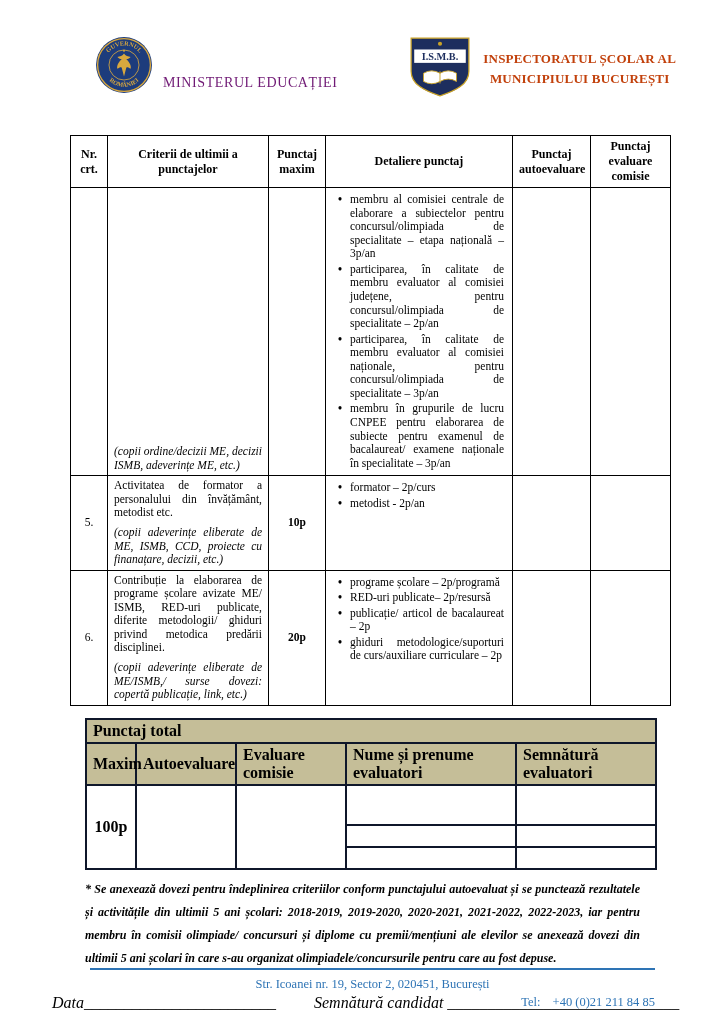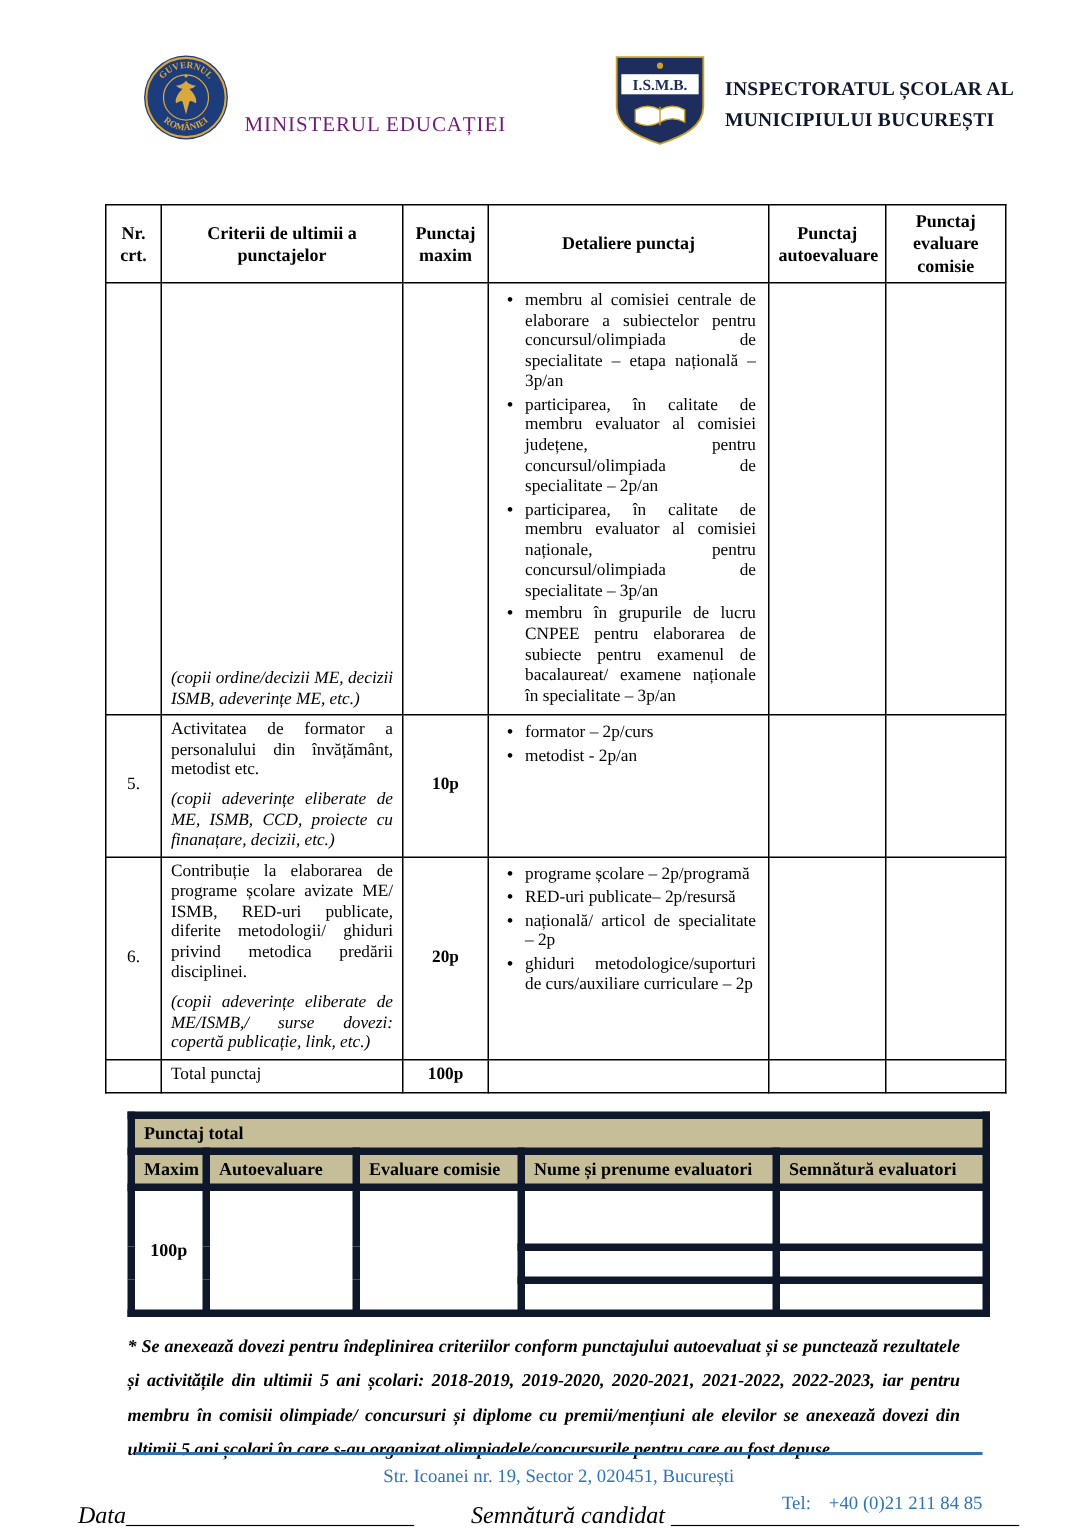--- a/index.html
+++ b/index.html
@@ -7,22 +7,22 @@
   .page {
     width:724px; height:1024px; margin:0 auto; background:#ffffff;
     position:relative; font-family:"Liberation Serif", serif; color:#000;
     overflow:hidden;
   }
   
   .header { display:flex; justify-content:space-between; align-items:flex-start;
             padding:36px 48px 0 95px; }
   .logo-group { display:flex; align-items:center; gap:10px; }
   .ministry-text { font-size:14px; letter-spacing:0.6px; color:#701a75; white-space:nowrap;margin-top:32px; }
-  .inspectorate-text { font-size:13px; font-weight:bold; color:#0f172a;
-                       line-height:1.55; letter-spacing:0.2px; }
+  .inspectorate-text { font-size:13px; font-weight:bold; color:#c2410c;
+                       line-height:1.55; letter-spacing:0.2px;text-align:center; }
   
   table { border-collapse:collapse; }
   .main-table { width:600px; margin:33px 0 0 70px; table-layout:fixed; }
   .main-table th, .main-table td { border:1px solid #000; padding:3px 6px; vertical-align:top; }
   .main-table th { font-size:12px; font-weight:bold; text-align:center; vertical-align:middle; height:37px; }
   .main-table td { font-size:11.5px; line-height:1.18; }
   td.nr-cell { text-align:center; vertical-align:middle; }
   td.max-cell { text-align:center; vertical-align:middle; font-weight:bold; }
   td.criteria-cell { text-align:justify; }
   td.criteria-bottom { vertical-align:bottom; }
@@ -30,21 +30,21 @@
   .crit-italic.no-gap { margin-top:0; }
   ul.bullets { list-style:none; margin:2px 0 0 0; padding:0 2px 0 6px; }
   ul.bullets li { position:relative; padding-left:12px; margin-bottom:2px; text-align:justify; }
   ul.bullets li::before { content:"\2022"; position:absolute; left:0; top:0; font-weight:bold; }
   tr.row-a td { height:208px;margin-top:41px; }
   tr.row-5 td { height:92px; }
   tr.row-6 td { height:118px; }
   tr.row-total td { height:22px; }
   
   .summary-table { width:570px; margin:12px 0 0 85px; table-layout:fixed; }
-  .summary-table th, .summary-table td { border:5px solid #0f172a; font-size:12px; padding:2px 6px;margin-left:24px; }
+  .summary-table th, .summary-table td { border:2px solid #0f172a; font-size:16px; padding:2px 6px;margin-left:24px; }
   .summary-title { background:#C5BE98; font-weight:bold; text-align:left; font-size:12.5px; height:21px; }
   .summary-table th.colhead { background:#C5BE98; font-weight:bold; text-align:left; height:20px; }
   .summary-table td.body-cell { vertical-align:middle; }
   .summary-table td.maxim-val { text-align:center; font-weight:bold; }
   tr.eval-row-1 td { height:40px; }
   tr.eval-row-2 td, tr.eval-row-3 td { height:22px; }
   
   .note { margin:8px 84px 0 85px; font-weight:bold; font-style:italic;
           font-size:12px; line-height:23px; text-align:justify; }
   .sign-row { display:flex; margin:24px 0 0 52px; font-size:16px;font-style:italic; }
@@ -161,36 +161,28 @@
       <td class="nr-cell">6.</td>
       <td class="criteria-cell">
         <span>Contribuție la elaborarea de programe școlare avizate ME/ ISMB, RED-uri publicate, diferite metodologii/ ghiduri privind metodica predării disciplinei.</span>
         <span class="crit-italic">(copii adeverințe eliberate de ME/ISMB,/ surse dovezi: copertă publicație, link, etc.)</span>
       </td>
       <td class="max-cell">20p</td>
       <td>
         <ul class="bullets">
           <li>programe școlare – 2p/programă</li>
           <li>RED-uri publicate– 2p/resursă</li>
-          <li>națională/ articol de specialitate – 2p</li>
+          <li>publicație/ articol de bacalaureat – 2p</li>
           <li>ghiduri metodologice/suporturi de curs/auxiliare curriculare – 2p</li>
         </ul>
       </td>
       <td></td>
       <td></td>
     </tr>
 
-    <tr class="row-total">
-      <td></td>
-      <td>Total punctaj</td>
-      <td class="max-cell">100p</td>
-      <td></td>
-      <td></td>
-      <td></td>
-    </tr>
   </tbody>
     </table>
 
   <table class="summary-table">
     <colgroup>
       <col style="width:50px">
         <col style="width:100px">
         <col style="width:110px">
       <col style="width:170px">
         <col style="width:140px">

